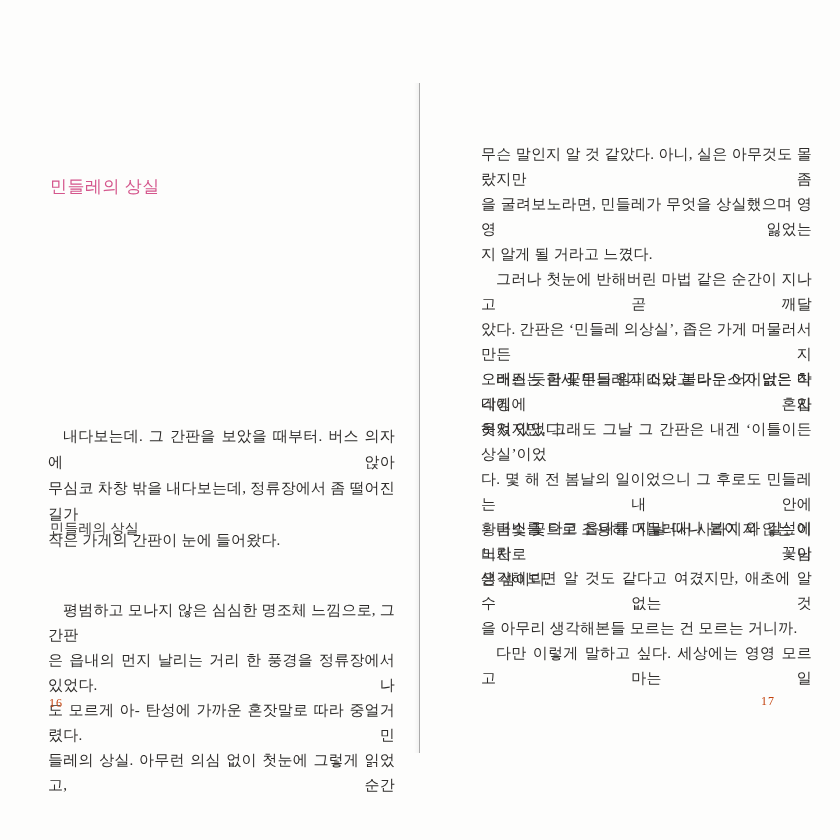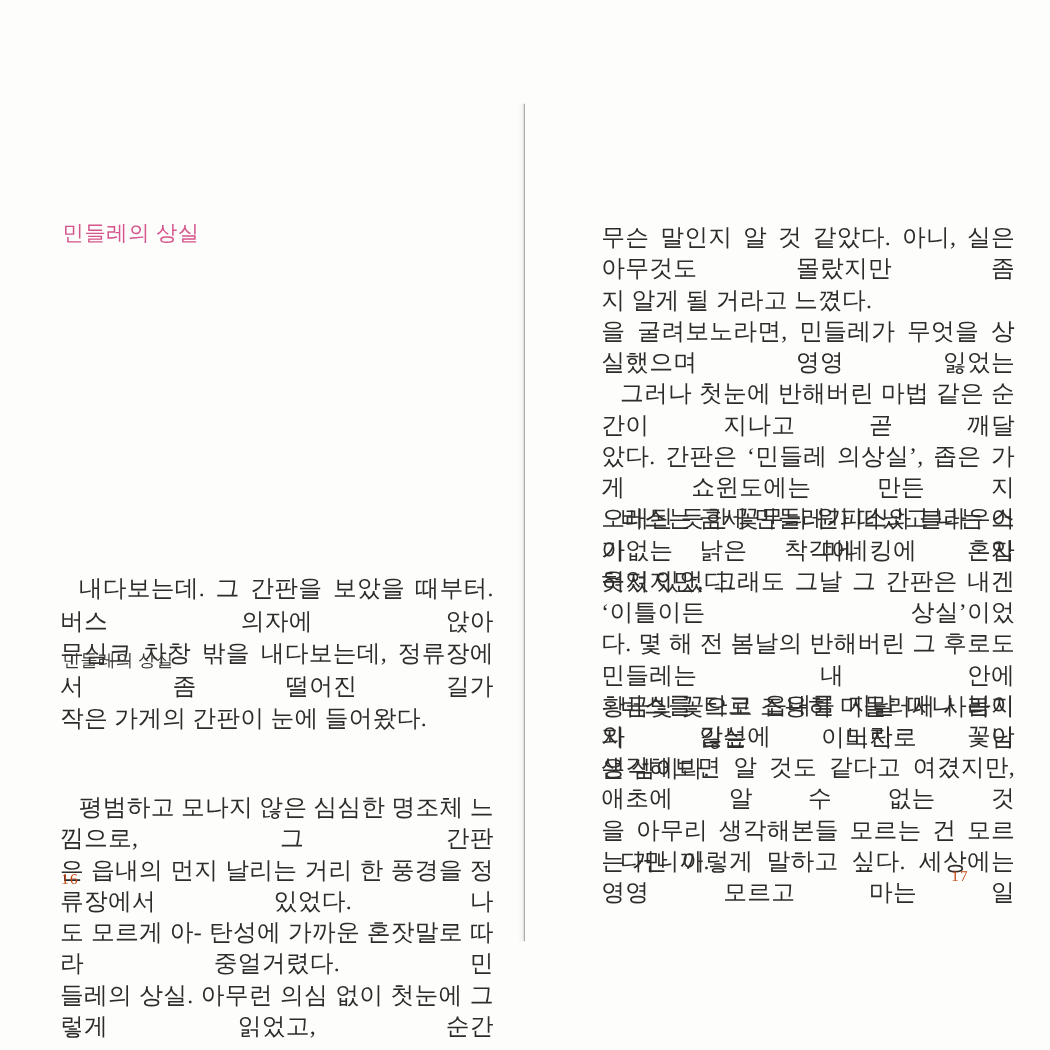--- a/index.html
+++ b/index.html
@@ -20,21 +20,21 @@
     background:linear-gradient(to right, rgba(0,0,0,0), rgba(0,0,0,0.045));
   }
 
   .chapter-title{
     position:absolute;left:50px;top:175px;width:340px;
     font-size:17px;letter-spacing:0.5px;color:#d4568c;
   }
 
   .para{
     position:absolute;
-    font-size:19px;color:#2e2c2a;letter-spacing:0.2px;margin-top:36px;
+    font-size:15px;color:#2e2c2a;letter-spacing:0.2px;
   }
   .para.lp{left:48px;width:347px;}
   .para.rp{left:481px;width:331px;}
   .lh26 .line{line-height:26px;}
   .lh25 .line{line-height:25px;}
 
   .line{
     text-align:justify;
     text-align-last:justify;
     white-space:normal;
@@ -78,35 +78,35 @@
       <div class="line">들레의 상실. 아무런 의심 없이 첫눈에 그렇게 읽었고, 순간</div>
     </div>
 
     <div class="pagenum left">16</div>
   </div>
 
   <div>
 
     <div class="para rp lh25" style="top:142px">
       <div class="line">무슨 말인지 알 것 같았다. 아니, 실은 아무것도 몰랐지만 좀</div>
+      <div class="line">을 굴려보노라면, 민들레가 무엇을 상실했으며 영영 잃었는</div>
       <div class="line short">지 알게 될 거라고 느꼈다.</div>
-      <div class="line">을 굴려보노라면, 민들레가 무엇을 상실했으며 영영 잃었는</div>
     </div>
 
     <div class="para rp lh25" style="top:267px">
       <div class="line indent">그러나 첫눈에 반해버린 마법 같은 순간이 지나고 곧 깨달</div>
-      <div class="line">았다. 간판은 ‘민들레 의상실’, 좁은 가게 쇼윈도에는 만든 지</div>
+      <div class="line">았다. 간판은 ‘민들레 의상실’, 좁은 가게 머물러서 만든 지</div>
       <div class="line">오래된 듯한 꽃무늬 원피스와 블라우스가 낡은 마네킹에 입</div>
       <div class="line short">혀져 있었다.</div>
     </div>
 
     <div class="para rp lh25" style="top:367px">
       <div class="line indent">버스는 금세 민들레가 떠났고 나는 어이없는 착각에 혼자</div>
       <div class="line">웃었지만, 그래도 그날 그 간판은 내겐 ‘이틀이든 상실’이었</div>
-      <div class="line">다. 몇 해 전 봄날의 반해버린 그 후로도 민들레는 내 안에</div>
+      <div class="line">다. 몇 해 전 봄날의 일이었으니 그 후로도 민들레는 내 안에</div>
       <div class="line">황금빛 꽃으로 조용히 머물러서 사라지지 않는 이미지로 남</div>
       <div class="line short">은 셈이다.</div>
     </div>
 
     <div class="para rp lh25" style="top:516px">
       <div class="line indent">버스를 타고 읍내를 지날 때나 봄이 와 길섶에 노란 꽃이</div>
       <div class="line">생각해보면 알 것도 같다고 여겼지만, 애초에 알 수 없는 것</div>
       <div class="line short">을 아무리 생각해본들 모르는 건 모르는 거니까.</div>
     </div>
 

